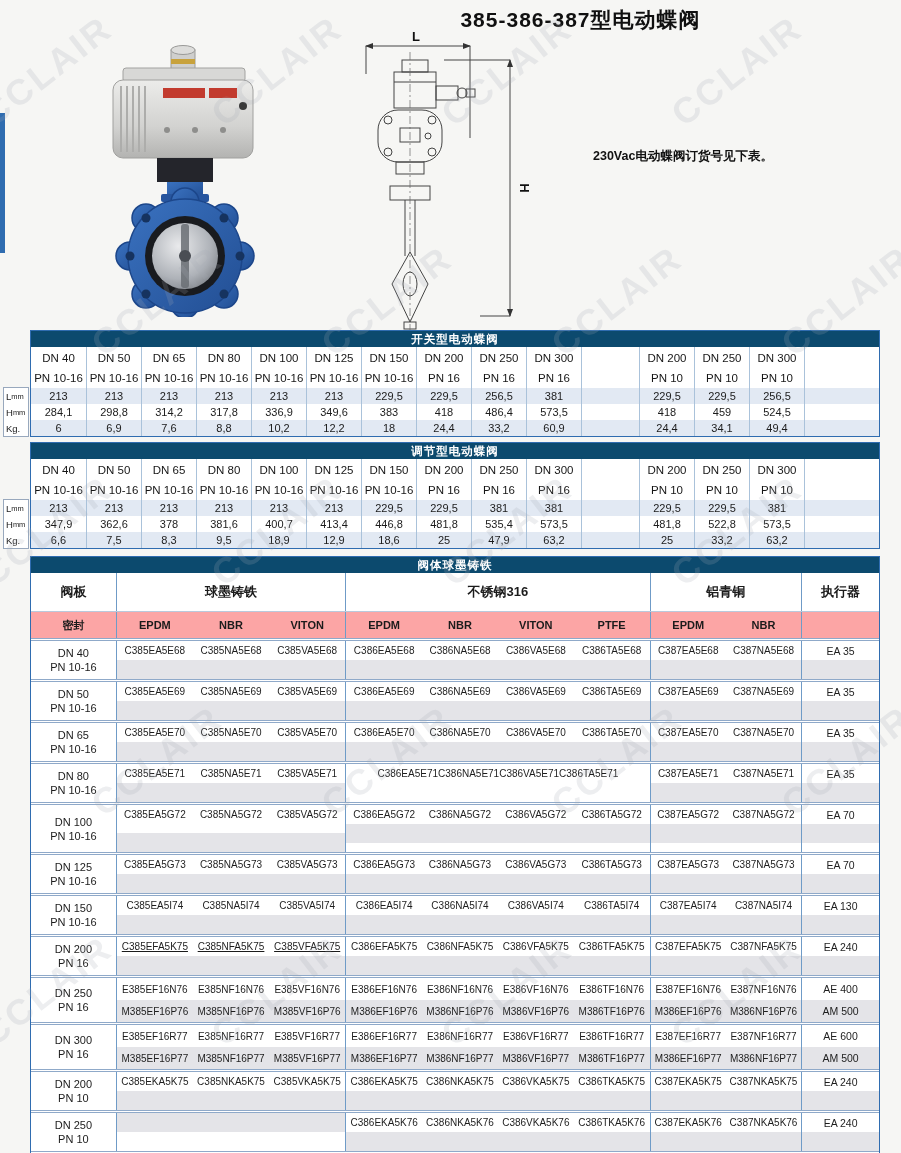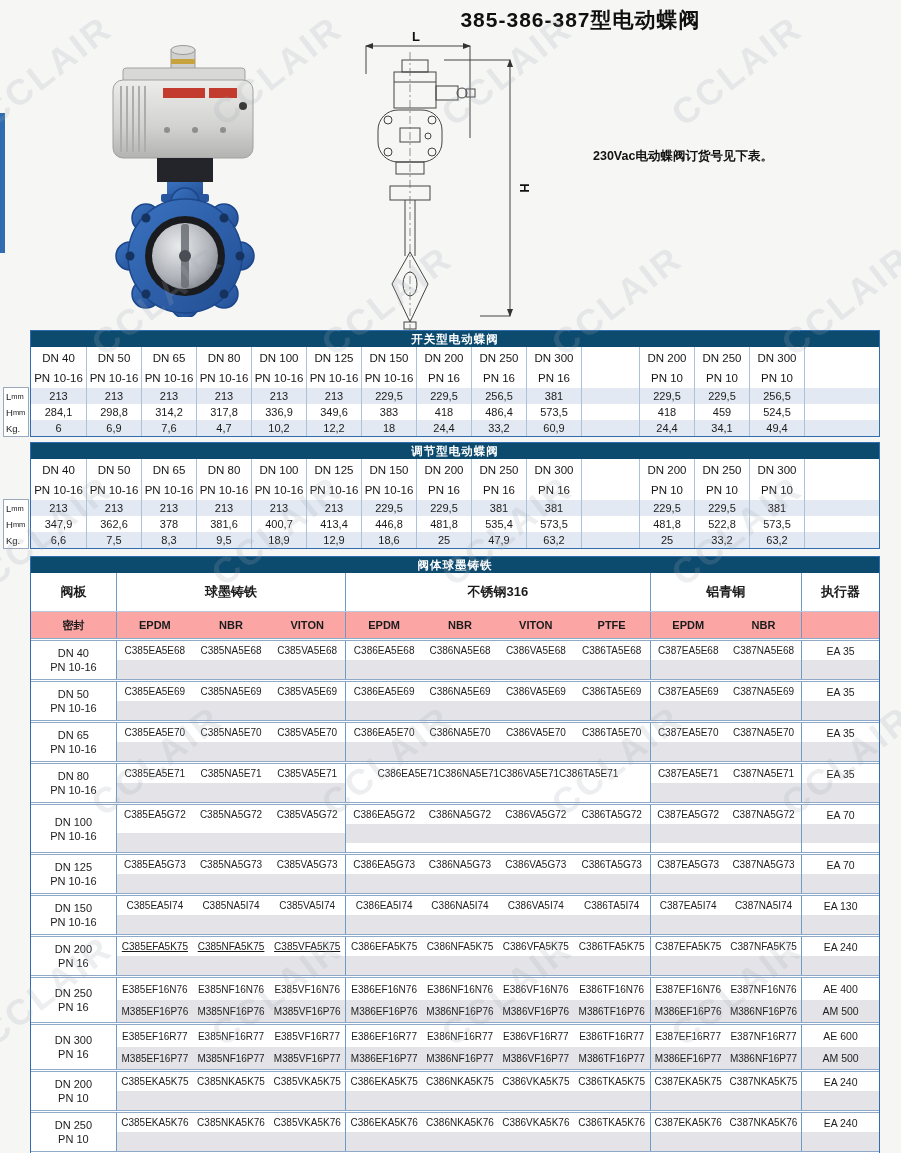--- a/index.html
+++ b/index.html
@@ -265,21 +265,21 @@
         <div class="dc bl">486,4</div>
         <div class="dc bl">573,5</div>
         <div class="dc bl"></div>
         <div class="dc bl">418</div>
         <div class="dc bl">459</div>
         <div class="dc bl">524,5</div>
         <div class="dc bl"></div>
         <div class="dc stripe">6</div>
         <div class="dc bl stripe">6,9</div>
         <div class="dc bl stripe">7,6</div>
-        <div class="dc bl stripe">4,7</div>
+        <div class="dc bl stripe">8,8</div>
         <div class="dc bl stripe">10,2</div>
         <div class="dc bl stripe">12,2</div>
         <div class="dc bl stripe">18</div>
         <div class="dc bl stripe">24,4</div>
         <div class="dc bl stripe">33,2</div>
         <div class="dc bl stripe">60,9</div>
         <div class="dc bl stripe"></div>
         <div class="dc bl stripe">24,4</div>
         <div class="dc bl stripe">34,1</div>
         <div class="dc bl stripe">49,4</div>
@@ -834,25 +834,20 @@
           </div>
           <div class="ln l2"></div>
         </div>
       </div>
       <div class="c-row s">
         <div class="c-cell c-label" style="width: 85px;">
           <div>DN 250</div>
           <div>PN 10</div>
         </div>
         <div class="c-cell vb" style="width: 230px;">
-          <div class="ln l1">
-            <span class="code">C385EKA5K76</span>
-            <span class="code">C385NKA5K76</span>
-            <span class="code">C385VKA5K76</span>
-          </div>
           <div class="ln l2"></div>
         </div>
         <div class="c-cell vb" style="width: 305px;">
           <div class="ln l1">
             <span class="code">C386EKA5K76</span>
             <span class="code">C386NKA5K76</span>
             <span class="code">C386VKA5K76</span>
             <span class="code">C386TKA5K76</span>
           </div>
           <div class="ln l2"></div>

